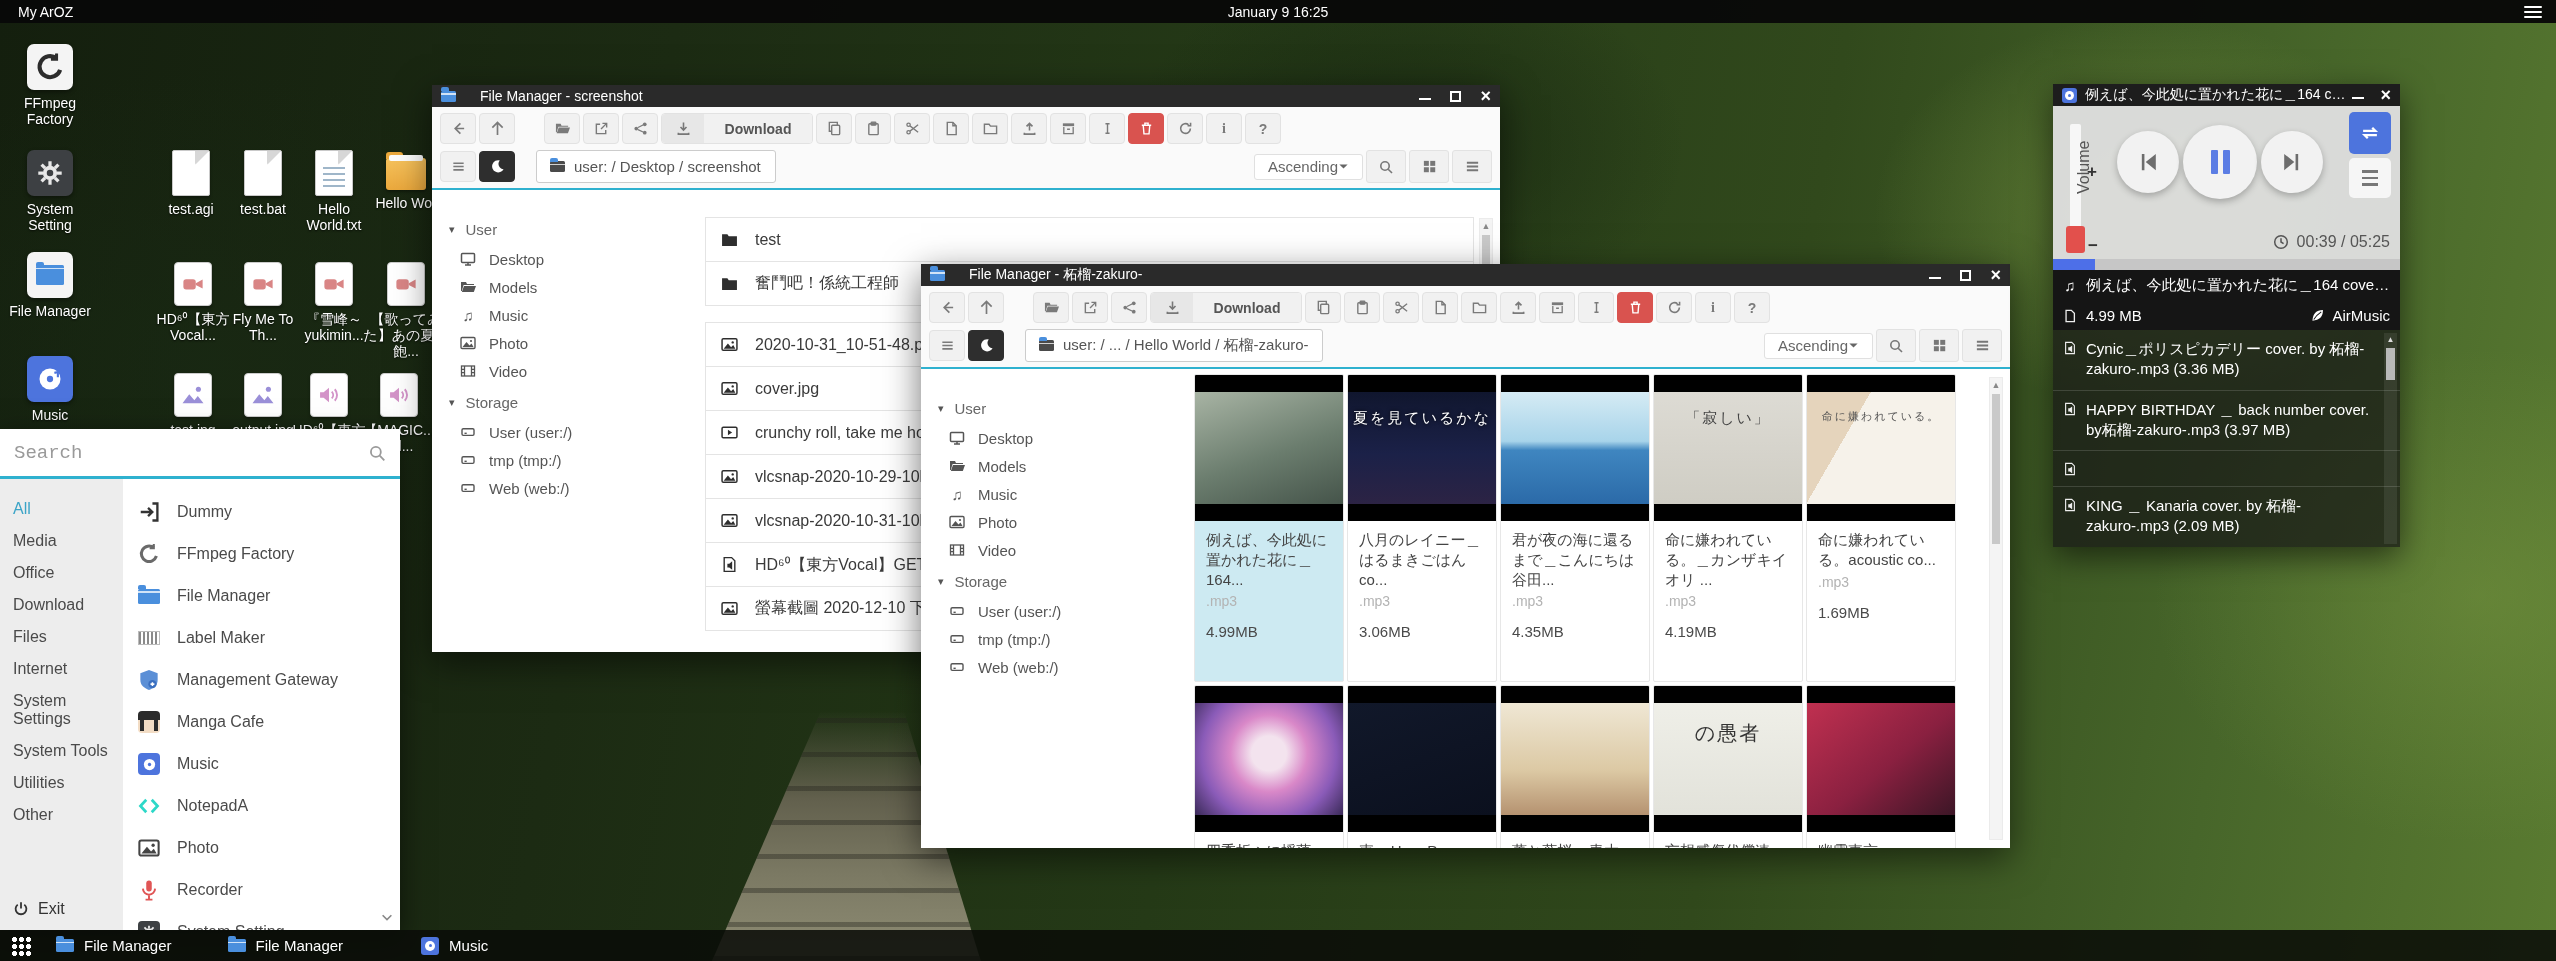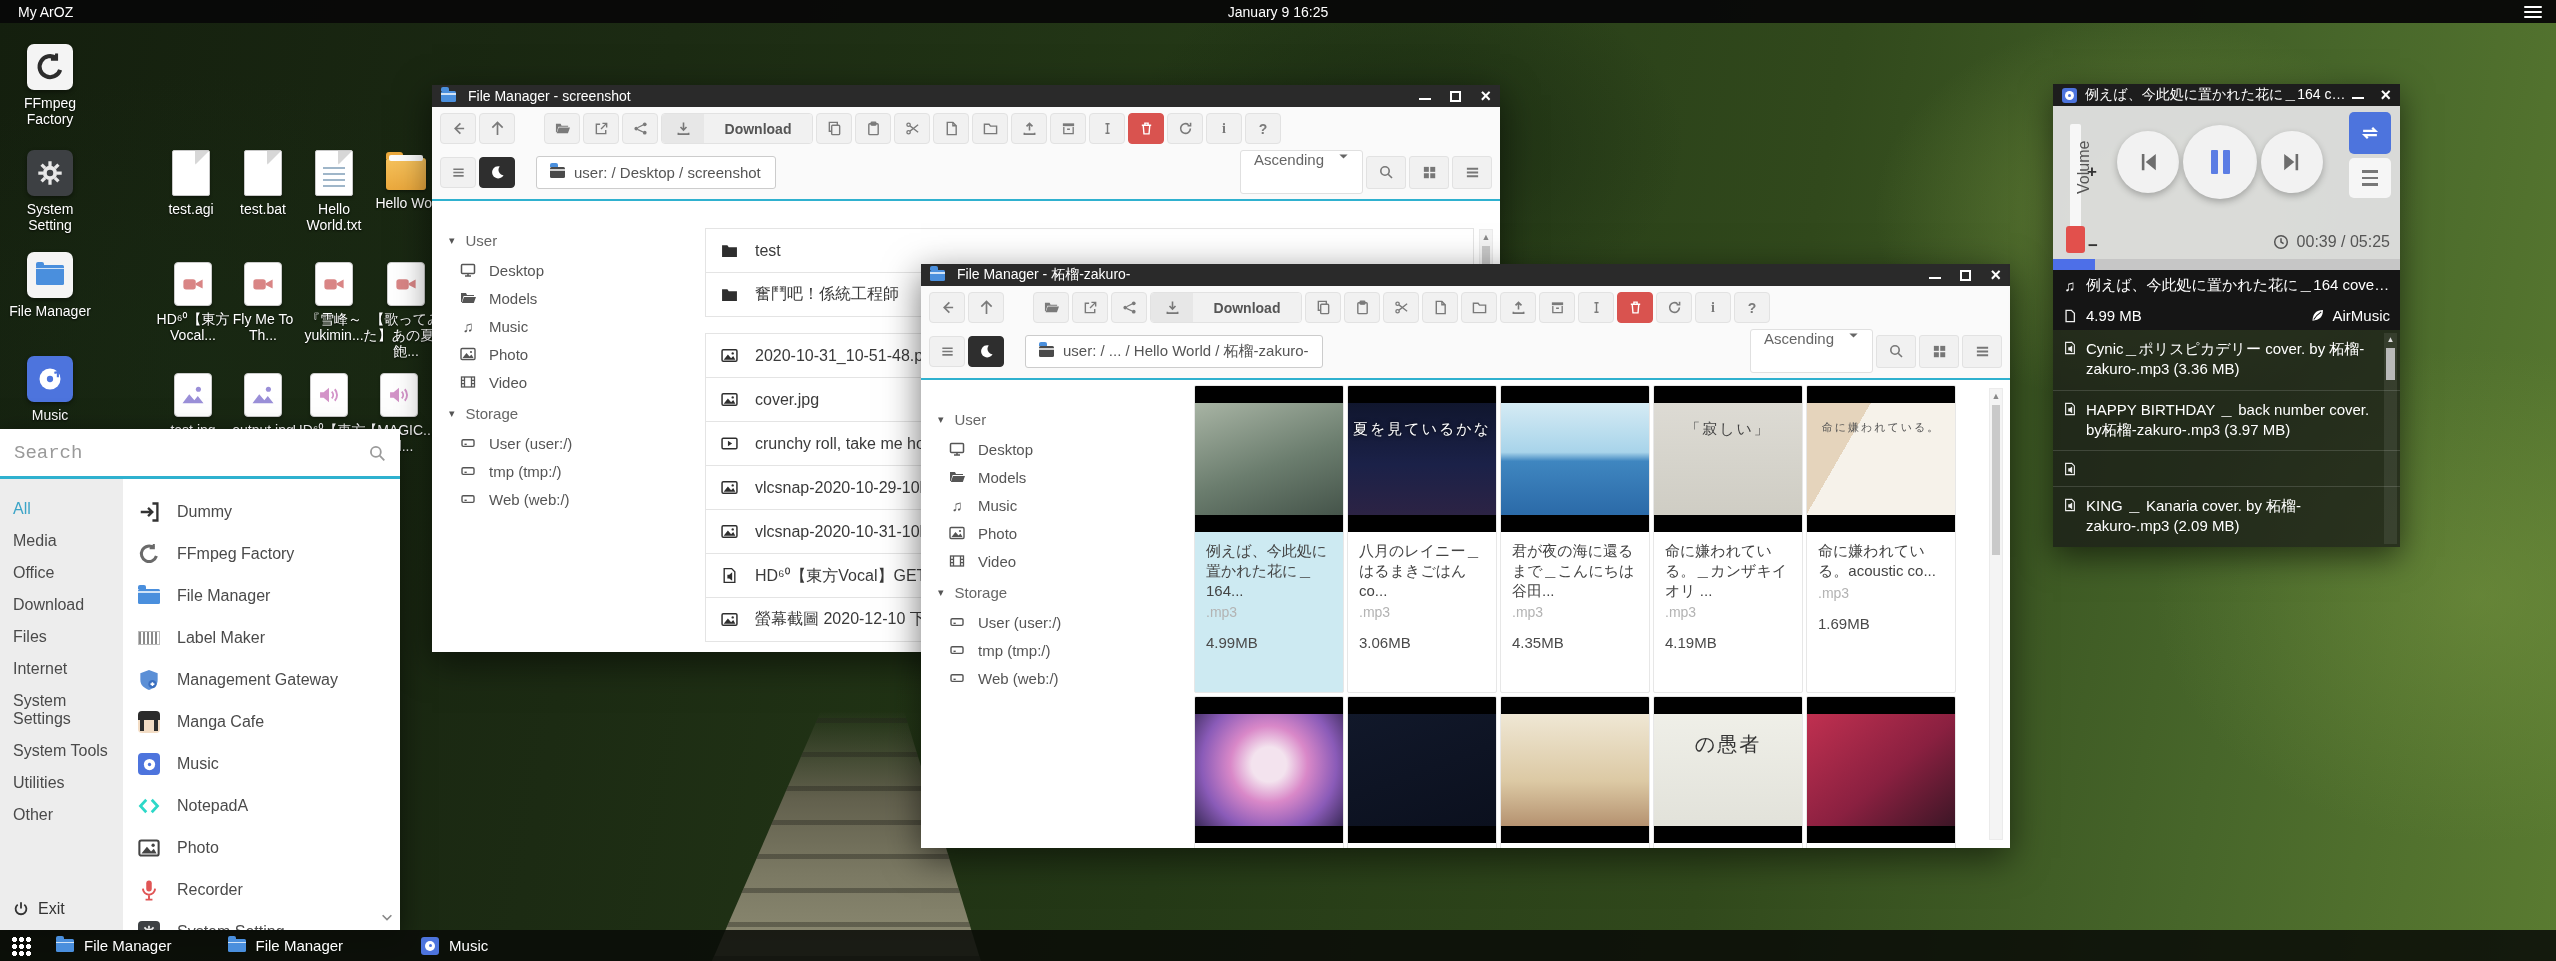--- a/index.html
+++ b/index.html
@@ -60,40 +60,40 @@
   .sm-app .aic{width:24px;height:24px;display:flex;align-items:center;justify-content:center;flex:none}
   .barcode{width:22px;height:14px;background:repeating-linear-gradient(90deg,#8a8a8a 0 2px,#0000 2px 4px);border:1px solid #bbb}
   .avatar-manga{width:22px;height:22px;border-radius:4px;background:linear-gradient(180deg,#2b2b2b 0 40%,#f2dcc4 40%);position:relative;overflow:hidden}
   .avatar-manga::before{content:"";position:absolute;left:2px;top:8px;width:4px;height:12px;background:#2b2b2b}
   .avatar-manga::after{content:"";position:absolute;right:2px;top:8px;width:4px;height:12px;background:#2b2b2b}
   .mini-sq{width:22px;height:22px;border-radius:4px;display:flex;align-items:center;justify-content:center}
   .sm-scrolldown{position:absolute;right:6px;bottom:6px;color:#888}
 
   
   .win{position:absolute;background:#fff;box-shadow:0 10px 34px rgba(0,0,0,.55);display:flex;flex-direction:column}
-  .titlebar{height:22px;background:#2a2a2a;display:flex;align-items:center;gap:12px;padding:0 9px;flex:none}
+  .titlebar{height:22px;background:#2a2a2a;display:flex;align-items:center;gap:24px;padding:0 9px;flex:none}
   .titlebar .wt{color:#fff;font-size:14px}
   .wc{margin-left:auto;display:flex;align-items:center;gap:19px}
   .wc .min{width:12px;height:2px;background:#fff;margin-top:6px}
   .wc .max{width:11px;height:11px;border:2px solid #fff}
   .wc .cls{color:#fff;font-size:18px;font-weight:bold;line-height:11px}
   .fm-toolbars{background:#fafafa;padding:6px 8px 5px 8px;flex:none}
   .trow{display:flex;align-items:center}
   .tbtn{height:31px;min-width:36px;padding:0 9px;background:#f1f1f1;border:1px solid #e2e2e2;border-radius:4px;
     display:inline-flex;align-items:center;justify-content:center;color:#7a7a7a;margin-right:3px;font-size:14px;cursor:pointer}
   .tbtn svg{width:15px;height:15px}
   .tbtn.danger{background:#d9534f;border-color:#d9534f;color:#fff}
   .tbtn.dark{background:#2e2e2e;border-color:#2e2e2e;color:#fff}
   .gap16{width:26px}
   .dlbtn{height:31px;display:inline-flex;align-items:stretch;border:1px solid #e2e2e2;border-radius:4px;overflow:hidden;margin-right:3px;cursor:pointer}
   .dlbtn .dl-ic{width:42px;background:#e7e7e7;display:flex;align-items:center;justify-content:center;color:#777}
   .dlbtn .dl-tx{width:108px;background:#f1f1f1;display:flex;align-items:center;justify-content:center;font-size:14px;font-weight:bold;color:#555}
   .trow2{margin-top:6px;display:flex;align-items:center}
   .pathbox{height:33px;min-width:240px;background:#fff;border:1px solid #ccc;border-radius:3px;display:flex;align-items:center;gap:9px;padding:0 13px;color:#555;font-size:15px;margin-left:18px}
-  .sortsel{height:44px;background:#fff;border:1px solid #e0e0e0;border-radius:3px;display:flex;gap:14px;padding:0 13px;color:#666;font-size:15px;margin-left:auto;cursor:pointer}
+  .sortsel{height:26px;background:#fff;border:1px solid #e0e0e0;border-radius:3px;display:flex;align-items:center;gap:0;padding:0 13px;color:#666;font-size:15px;margin-left:auto;cursor:pointer}
   .sq33{height:33px;width:40px;background:#f1f1f1;border:1px solid #e2e2e2;border-radius:3px;display:inline-flex;align-items:center;justify-content:center;color:#777;margin-left:3px;cursor:pointer}
   .fm-content{flex:1;border-top:2px solid #2fb1cf;display:flex;min-height:0;position:relative;background:#fff}
   .side{width:265px;flex:none;padding:22px 0 0 17px;overflow:hidden}
   .side-sec{display:flex;align-items:center;gap:11px;color:#666;font-size:15px;margin:9px 0 7px 0}
   .side-sec .chev{font-size:11px;color:#555}
   .side-item{display:flex;align-items:center;gap:13px;color:#555;font-size:15px;padding:5.5px 0 5.5px 11px;cursor:pointer}
   .side-item svg{width:16px;height:16px;color:#555;flex:none}
   .note-g{font-size:15px;color:#555;width:16px;text-align:center}
   .flist{flex:1;padding:28px 26px 10px 8px;overflow:hidden;position:relative}
   .fcard{background:#fff;border:1px solid #e4e4e4;height:45px;display:flex;align-items:center;gap:17px;padding-left:15px;

